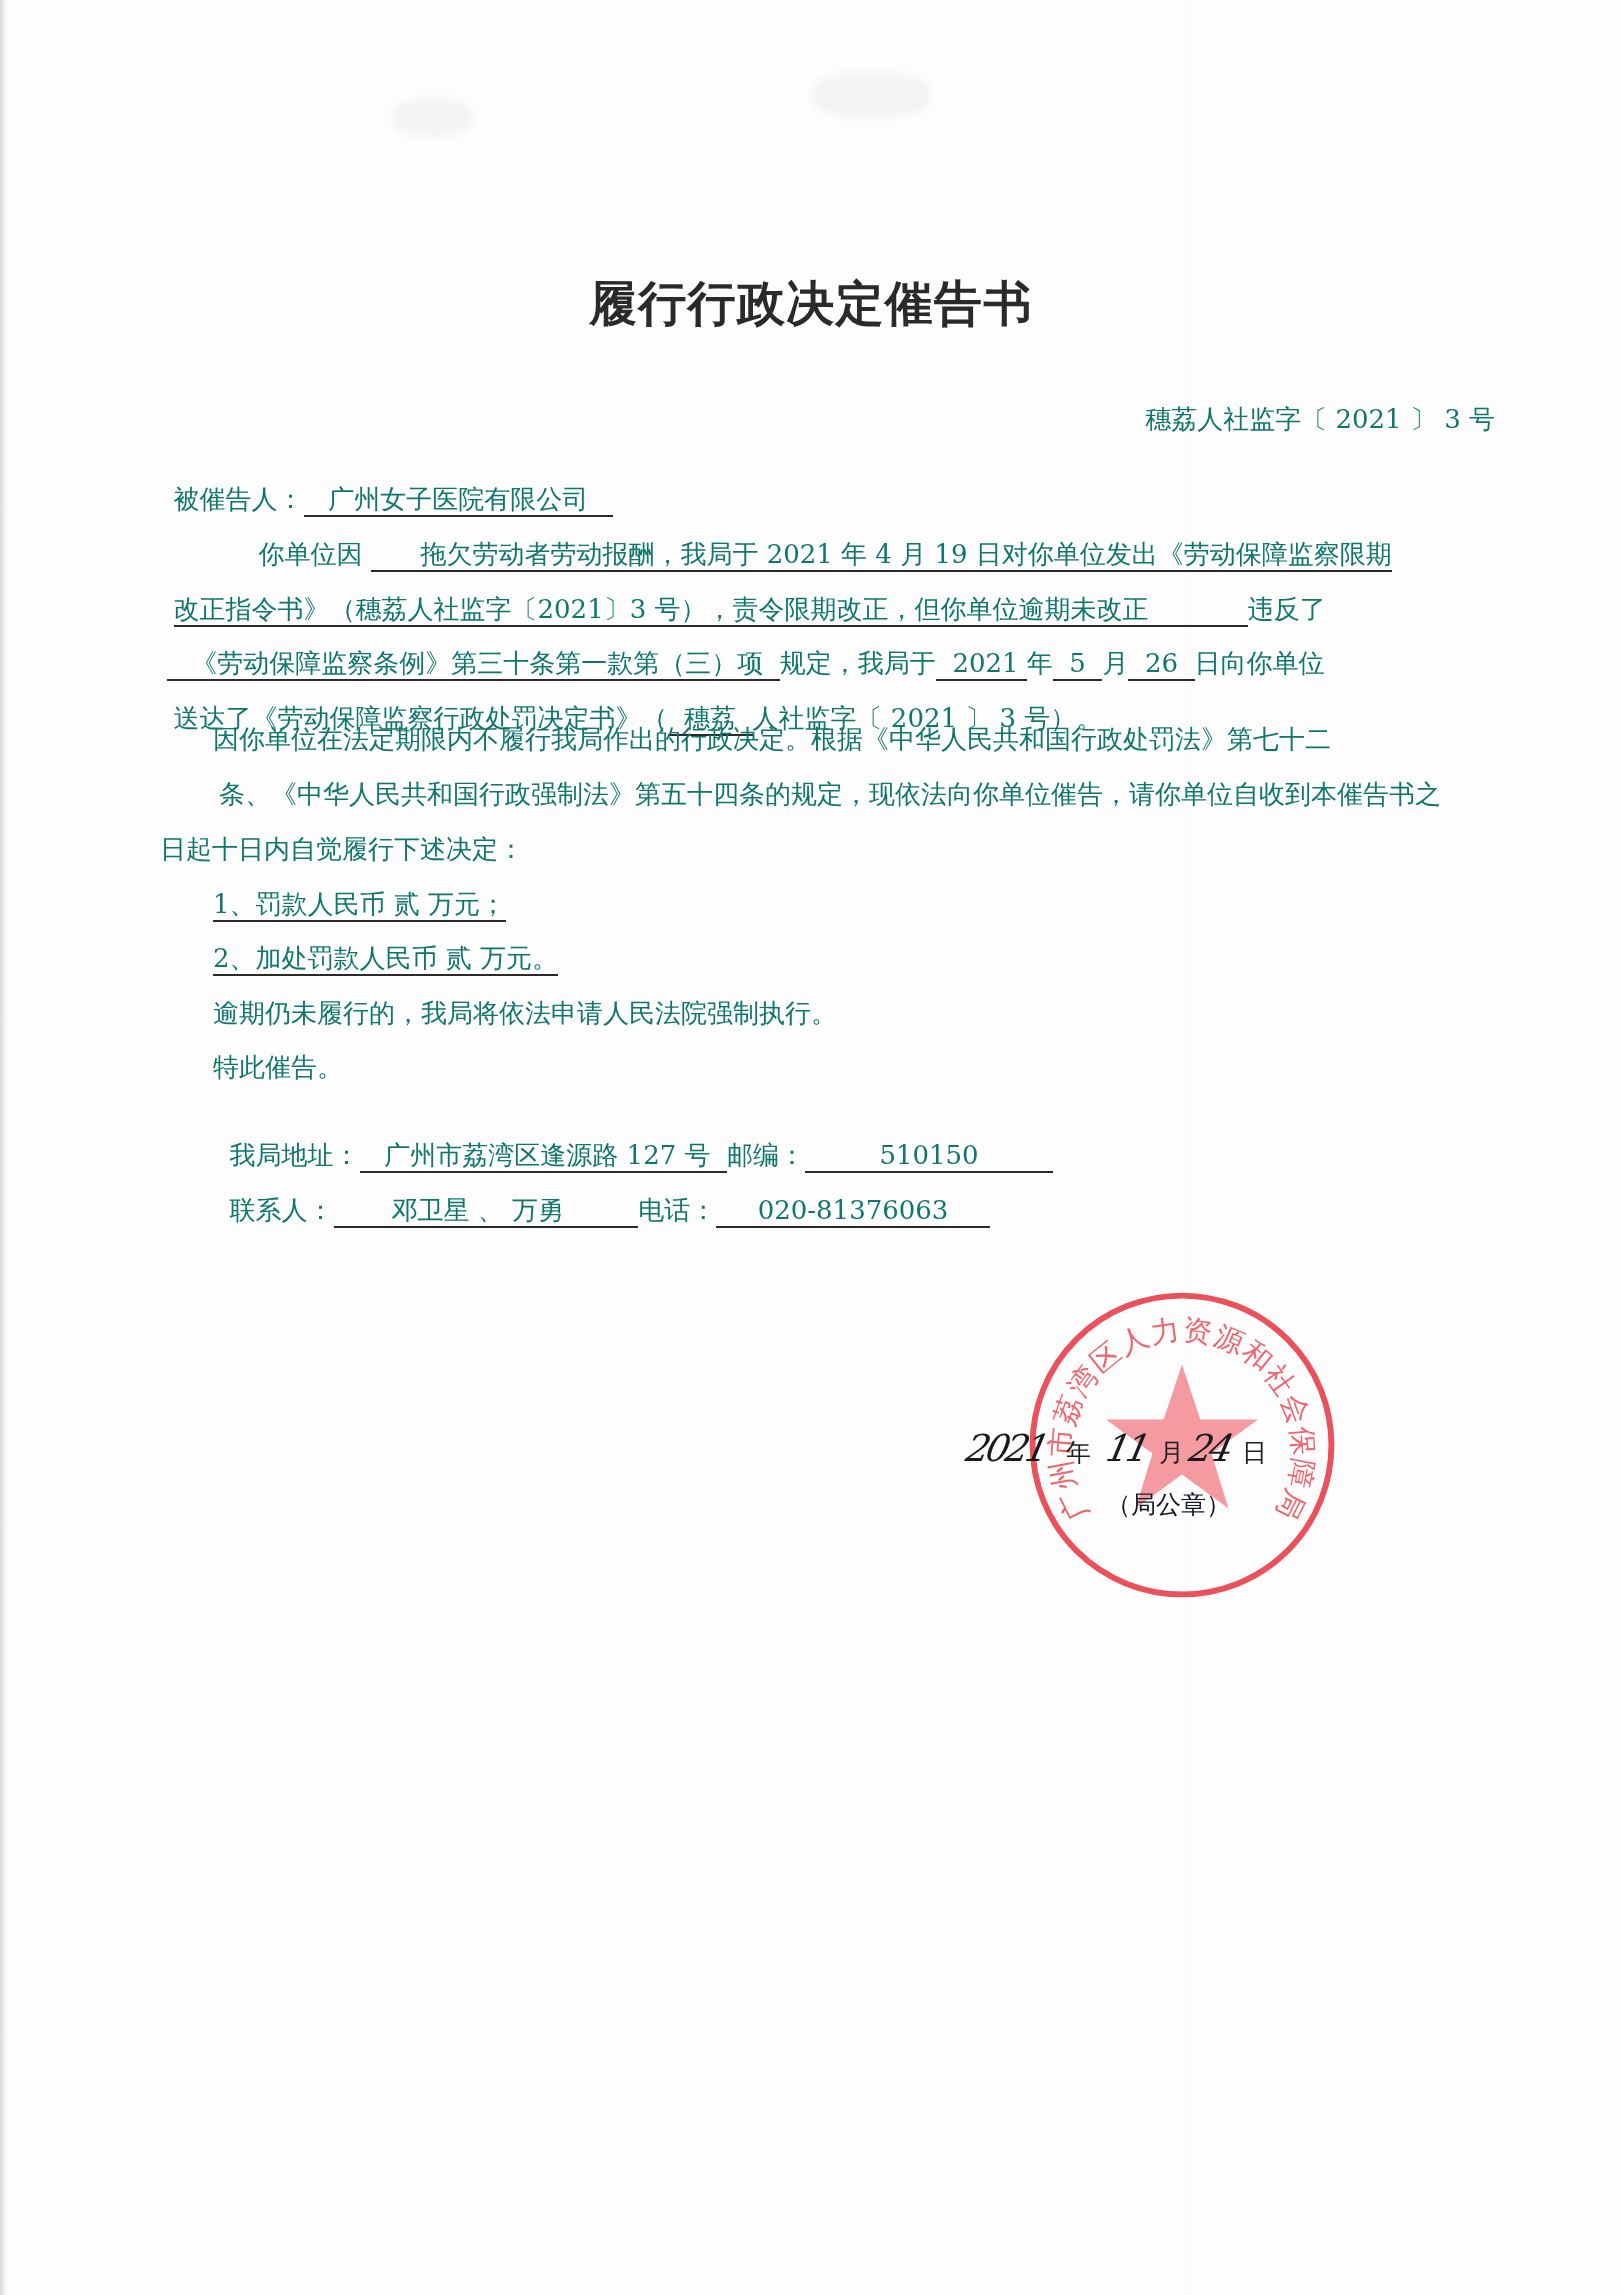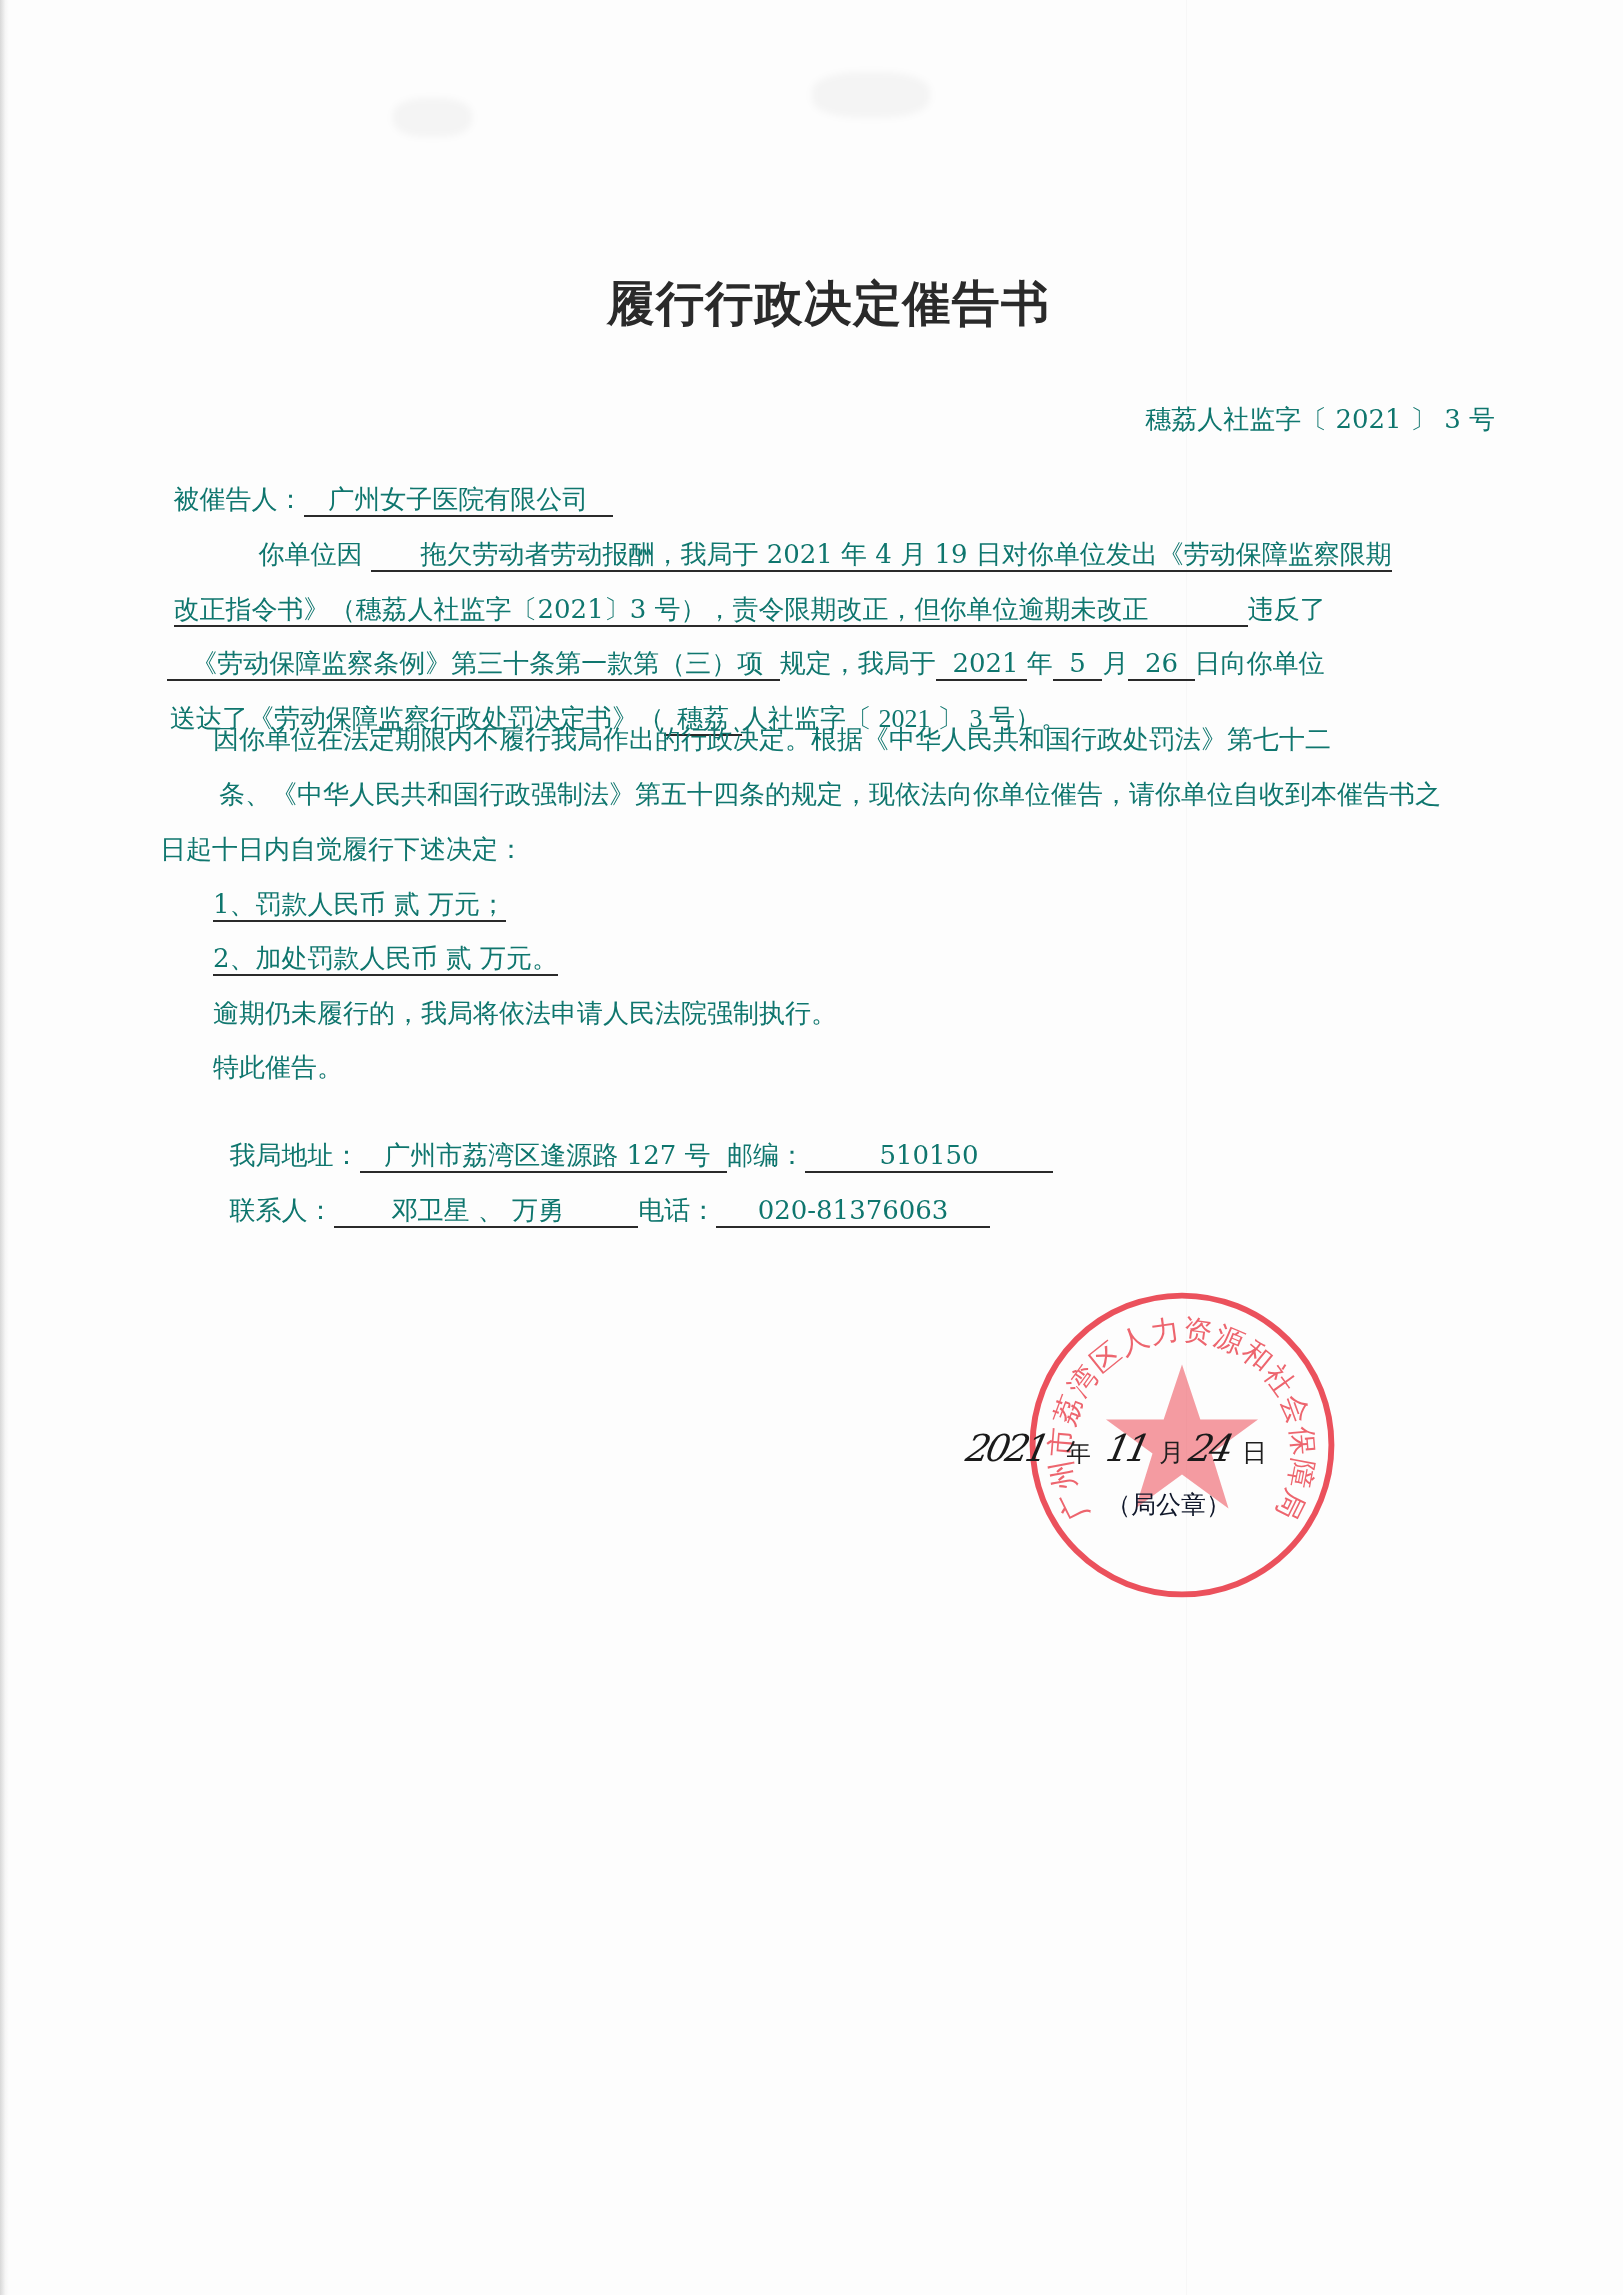--- a/index.html
+++ b/index.html
@@ -6,21 +6,21 @@
   body {
     width: 1623px; height: 2295px; position: relative; overflow: hidden;
     background: #fdfdfd;
     font-family: "DejaVu Serif", "Liberation Serif", serif;
     color: #262626;
   }
   .scan-edge { position: absolute; left: 0; top: 0; width: 9.2px; height: 2295px; background: linear-gradient(to right, #d8d8d8, #f6f6f6 60%, #fdfdfd); }
   .fold { position: absolute; left: 1186px; top: 0; width: 1.3px; height: 2295px; background: rgba(0,0,0,0.025); }
   .smudge { position: absolute; background: rgba(0,0,0,0.035); filter: blur(3.9px); border-radius: 40%; }
   .title {
-    position: absolute; left: 589px; top: 272px; width: 479px; text-align: center;
+    position: absolute; left: 589px; top: 272px; width: 479px; text-align: left;
     font-size: 48px; font-weight: bold; letter-spacing: 1.3px; line-height: 63px; color: #2a2a2a;
   }
   .line {
     position: absolute; font-size: 26px; line-height: 33px; white-space: pre; color: #0f766e;
   }
   .u { border-bottom: 2px solid #2a2a2a; padding-bottom: 0.7px; }
   .ref { right: 128px; top: 403px; font-size: 26px; }
   .stamp {
     position: absolute; left: 1028px; top: 1291px; width: 308px; height: 308px;
   }
@@ -53,21 +53,21 @@
 
 <div class="line" style="left:242px;top:505px;">
   <span>你单位因</span> <span class="u">      <span>拖欠劳动者劳动报酬，我局于 2021 年 4 月 19 日对你单位发出《劳动保障监察限期</span></span>
 </div>
 <div class="line" style="left:157px;top:560px;">
   <span class="u"><span>改正指令书》（穗荔人社监字〔2021〕3 号），责令限期改正，但你单位逾期未改正</span>            </span><span>违反了</span>
 </div>
 <div class="line" style="left:150px;top:614px;">
   <span class="u">   <span>《劳动保障监察条例》第三十条第一款第（三）项</span>  </span><span>规定，我局于</span><span class="u">  <span>2021</span> </span><span>年</span><span class="u">  <span>5</span>  </span><span>月</span><span class="u">  <span>26</span>  </span><span>日向你单位</span>
 </div>
-<div class="line" style="left:157px;top:669px;font-family:Liberation Serif, serif;">
+<div class="line" style="left:157px;top:669px;">
   <span>送达了《劳动保障监察行政处罚决定书》（</span><span class="u">  <span>穗荔</span>  </span><span>人社监字〔 2021 〕 3 号）。</span>
 </div>
 
 <div class="line" style="left:213px;top:723px;">因你单位在法定期限内不履行我局作出的行政决定。根据《中华人民共和国行政处罚法》第七十二</div>
 <div class="line" style="left:175px;top:778px;margin-left:44px;">条、《中华人民共和国行政强制法》第五十四条的规定，现依法向你单位催告，请你单位自收到本催告书之</div>
 <div class="line" style="left:160px;top:833px;">日起十日内自觉履行下述决定：</div>
 
 <div class="line" style="left:213px;top:888px;"><span class="u">1、罚款人民币 贰 万元；</span></div>
 <div class="line" style="left:213px;top:942px;"><span class="u">2、加处罚款人民币 贰 万元。</span></div>
 

